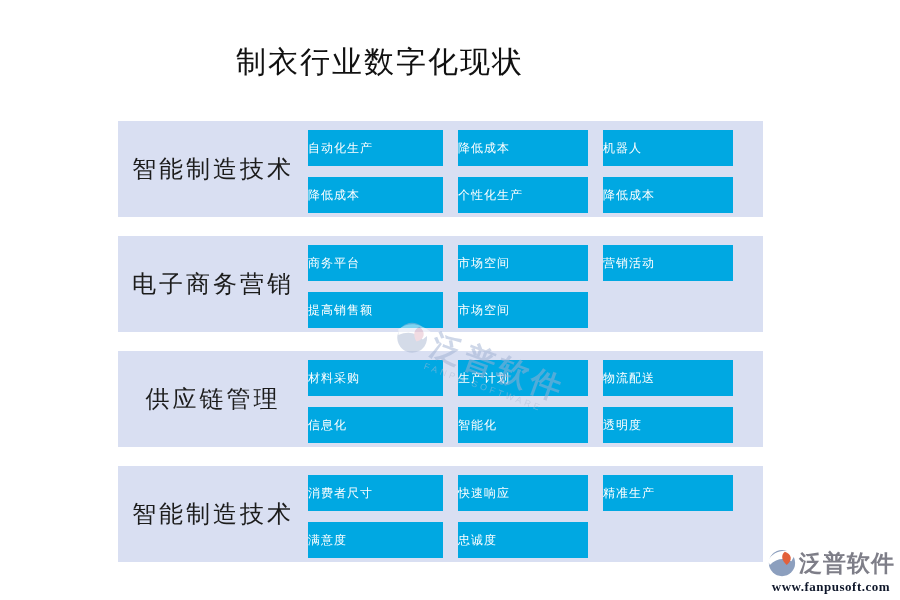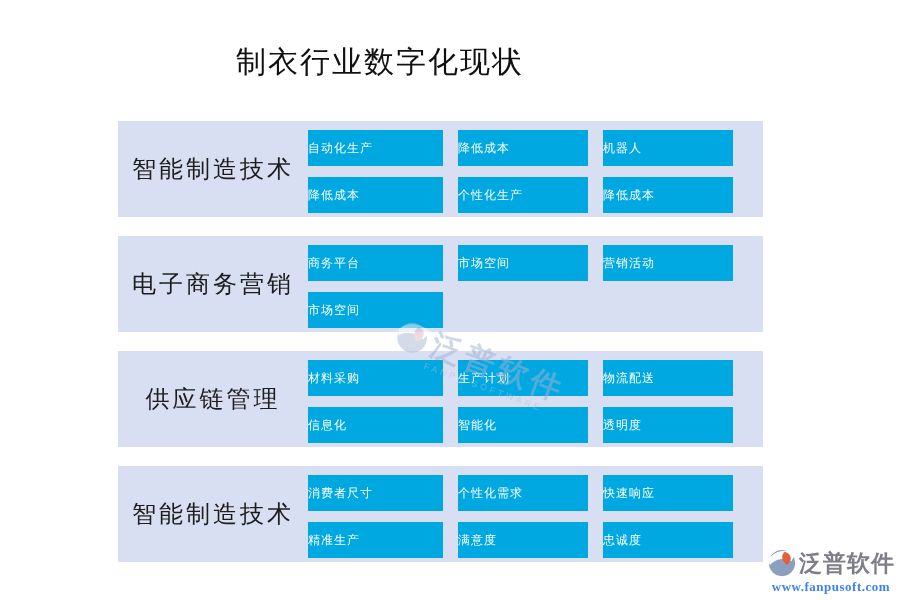--- a/index.html
+++ b/index.html
@@ -33,21 +33,21 @@
            font-size:31px;letter-spacing:4px;color:#9FB0D2;line-height:1;}
   .wm-sub{font-size:9px;letter-spacing:3px;color:#AFBCD6;margin-top:3px;}
 
   
   .brand{position:absolute;left:767px;top:548px;z-index:4;}
   .brand-top{display:flex;align-items:center;gap:2px;}
   .brand-icon{width:30px;height:30px;flex:0 0 auto;}
   .brand-name{font-family:"Liberation Serif","DejaVu Serif",serif;font-weight:bold;
               font-size:23px;letter-spacing:1px;color:#7E7E88;line-height:1;}
   .brand-url{font-family:"Liberation Serif","DejaVu Serif",serif;font-weight:bold;
-             font-size:13px;letter-spacing:.5px;color:#3b82f6;margin-top:1px;
+             font-size:13px;letter-spacing:.5px;color:#0f172a;margin-top:1px;
              text-align:center;}
 </style>
 </head>
 <body>
 
 <div class="stage">
 
   <div class="title">制衣行业数字化现状</div>
 
   <div class="row row1">
@@ -61,41 +61,41 @@
       <div class="tag">降低成本</div>
     </div>
   </div>
 
   <div class="row row2">
     <div class="cat">电子商务营销</div>
     <div class="tags">
       <div class="tag">商务平台</div>
       <div class="tag">市场空间</div>
       <div class="tag">营销活动</div>
+      <div class="tag">提高销售额</div>
       <div class="tag">市场空间</div>
     </div>
   </div>
 
   <div class="row row3">
     <div class="cat">供应链管理</div>
     <div class="tags">
       <div class="tag">材料采购</div>
       <div class="tag">生产计划</div>
       <div class="tag">物流配送</div>
       <div class="tag">信息化</div>
       <div class="tag">智能化</div>
       <div class="tag">透明度</div>
     </div>
   </div>
 
   <div class="row row4">
     <div class="cat">智能制造技术</div>
     <div class="tags">
       <div class="tag">消费者尺寸</div>
-      <div class="tag">个性化需求</div>
       <div class="tag">快速响应</div>
       <div class="tag">精准生产</div>
       <div class="tag">满意度</div>
       <div class="tag">忠诚度</div>
     </div>
   </div>
 
   <div class="watermark">
     <svg class="wm-icon" viewBox="0 0 32 32">
       <circle cx="16" cy="16" r="14" fill="#AAB8D2"></circle>

